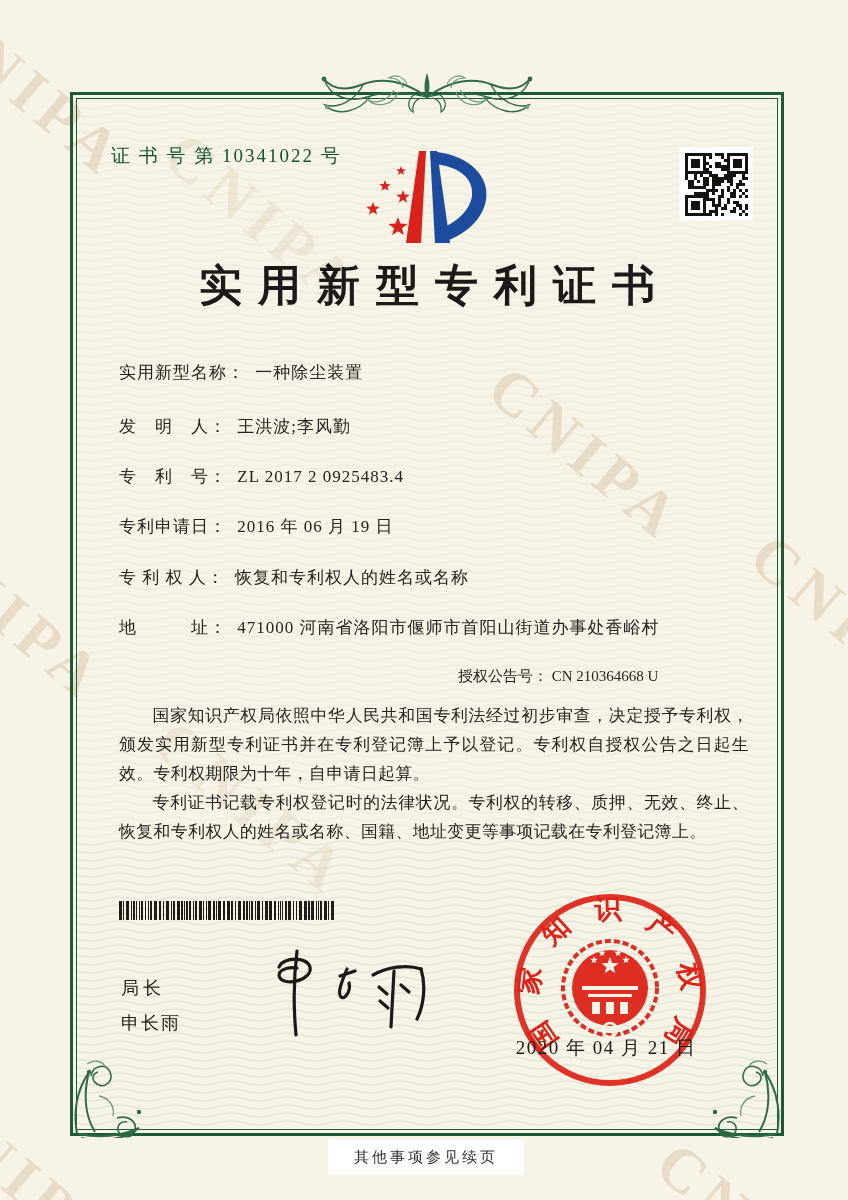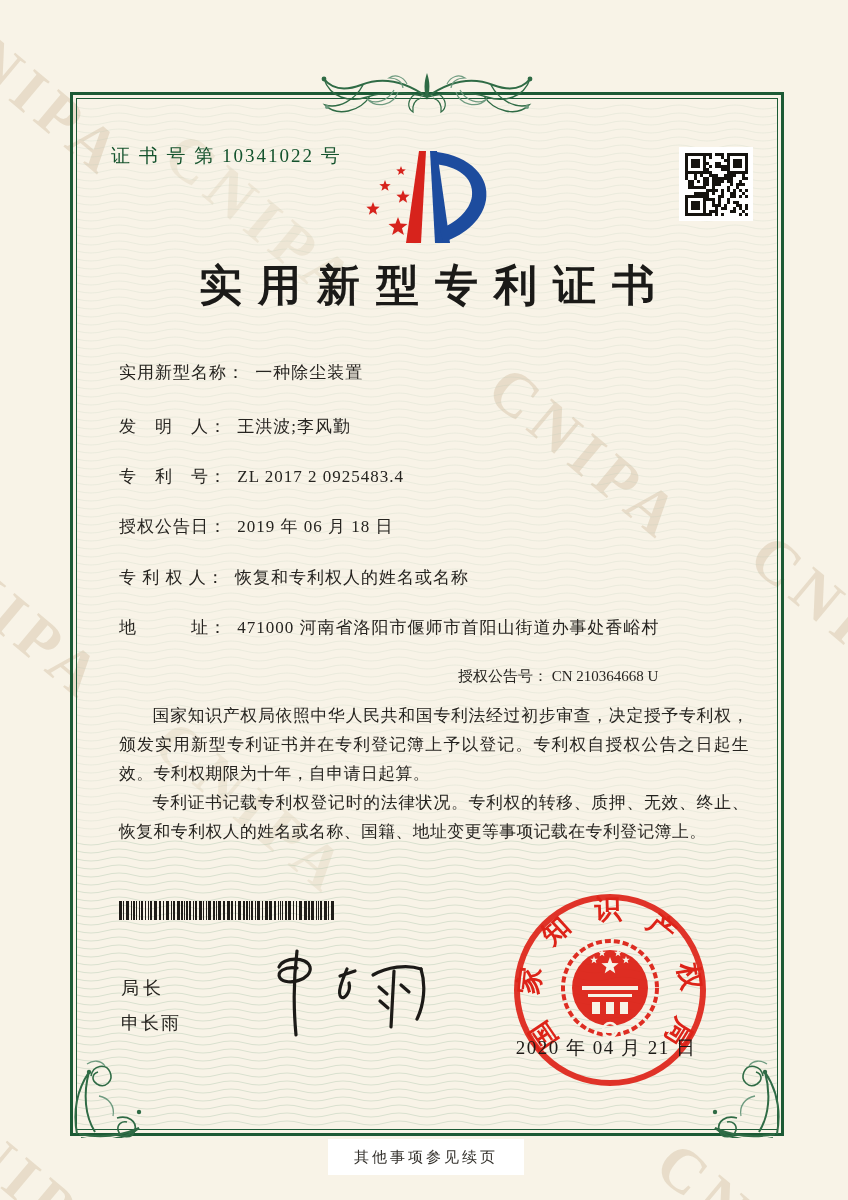--- a/index.html
+++ b/index.html
@@ -749,22 +749,22 @@
       </div>
       <div class="field" style="top:320px;">
         <span class="lab">发　明　人：</span>
         <span class="val">王洪波;李风勤</span>
       </div>
       <div class="field" style="top:370px;">
         <span class="lab">专　利　号：</span>
         <span class="val">ZL 2017 2 0925483.4</span>
       </div>
       <div class="field" style="top:420px;">
-        <span class="lab">授权公告日：</span>
-        <span class="val">2019 年 06 月 18 日</span>
+        <span class="lab">专利申请日：</span>
+        <span class="val">2016 年 06 月 19 日</span>
       </div>
       <div class="field" style="top:471px;">
         <span class="lab">专 利 权 人：</span>
         <span class="val">恢复和专利权人的姓名或名称</span>
       </div>
       <div class="field" style="top:521px;">
         <span class="lab">地　　　址：</span>
         <span class="val">471000 河南省洛阳市偃师市首阳山街道办事处香峪村</span>
       </div>
       <div class="field2" style="top:572px;">

